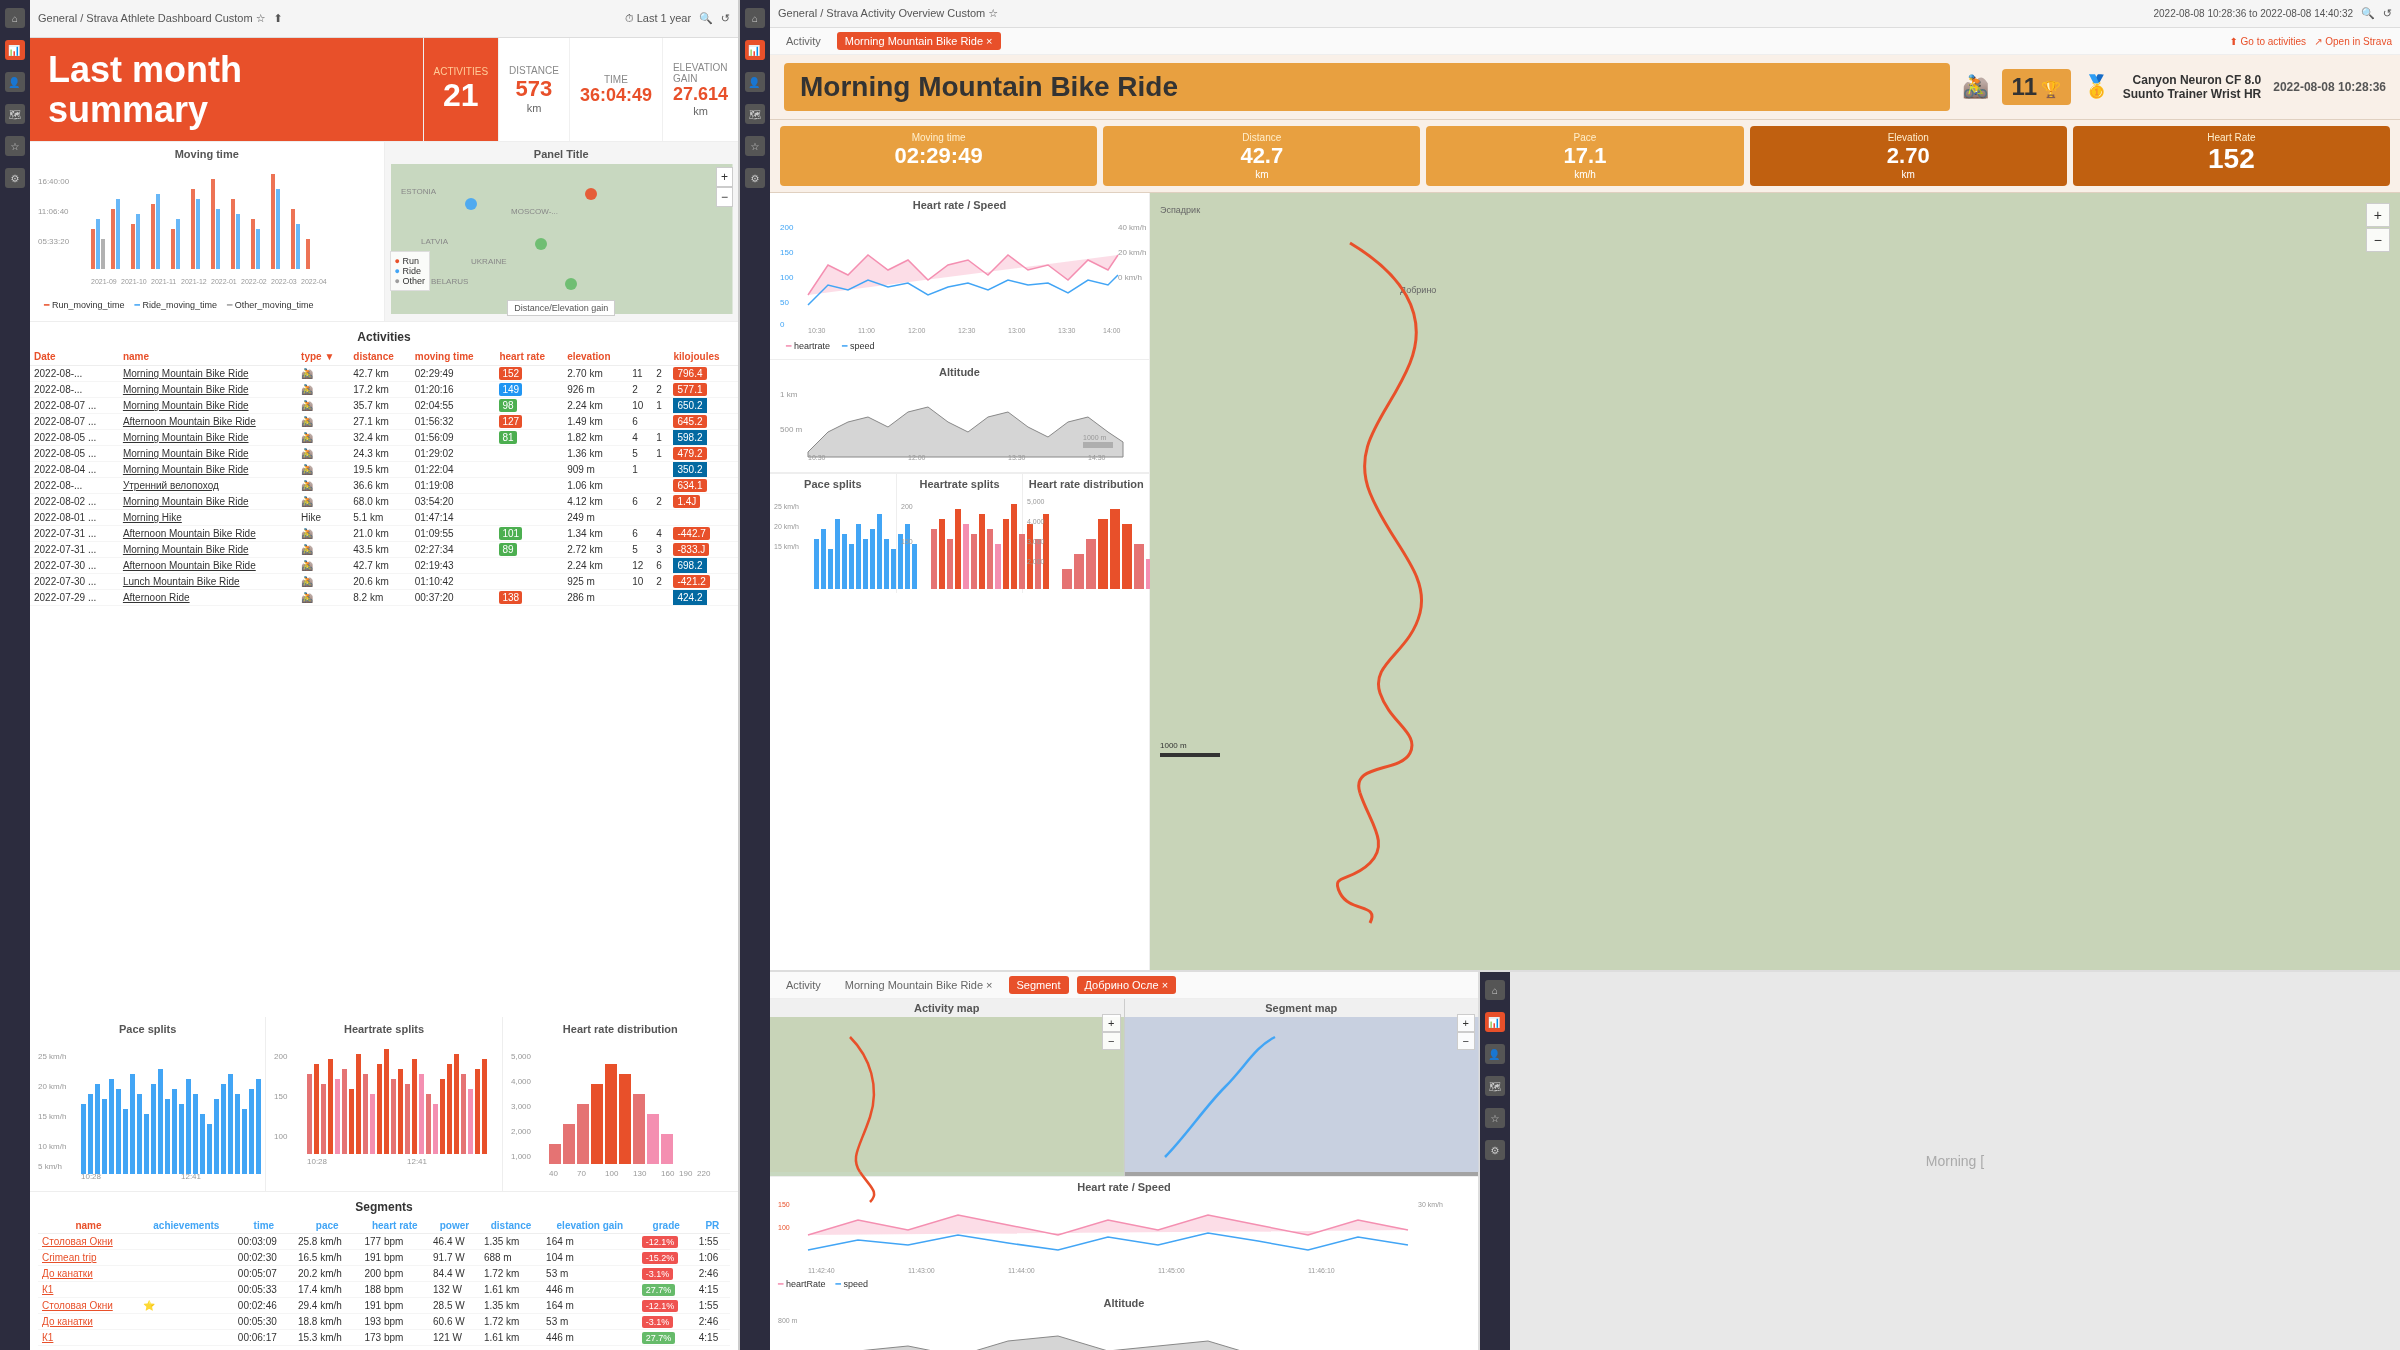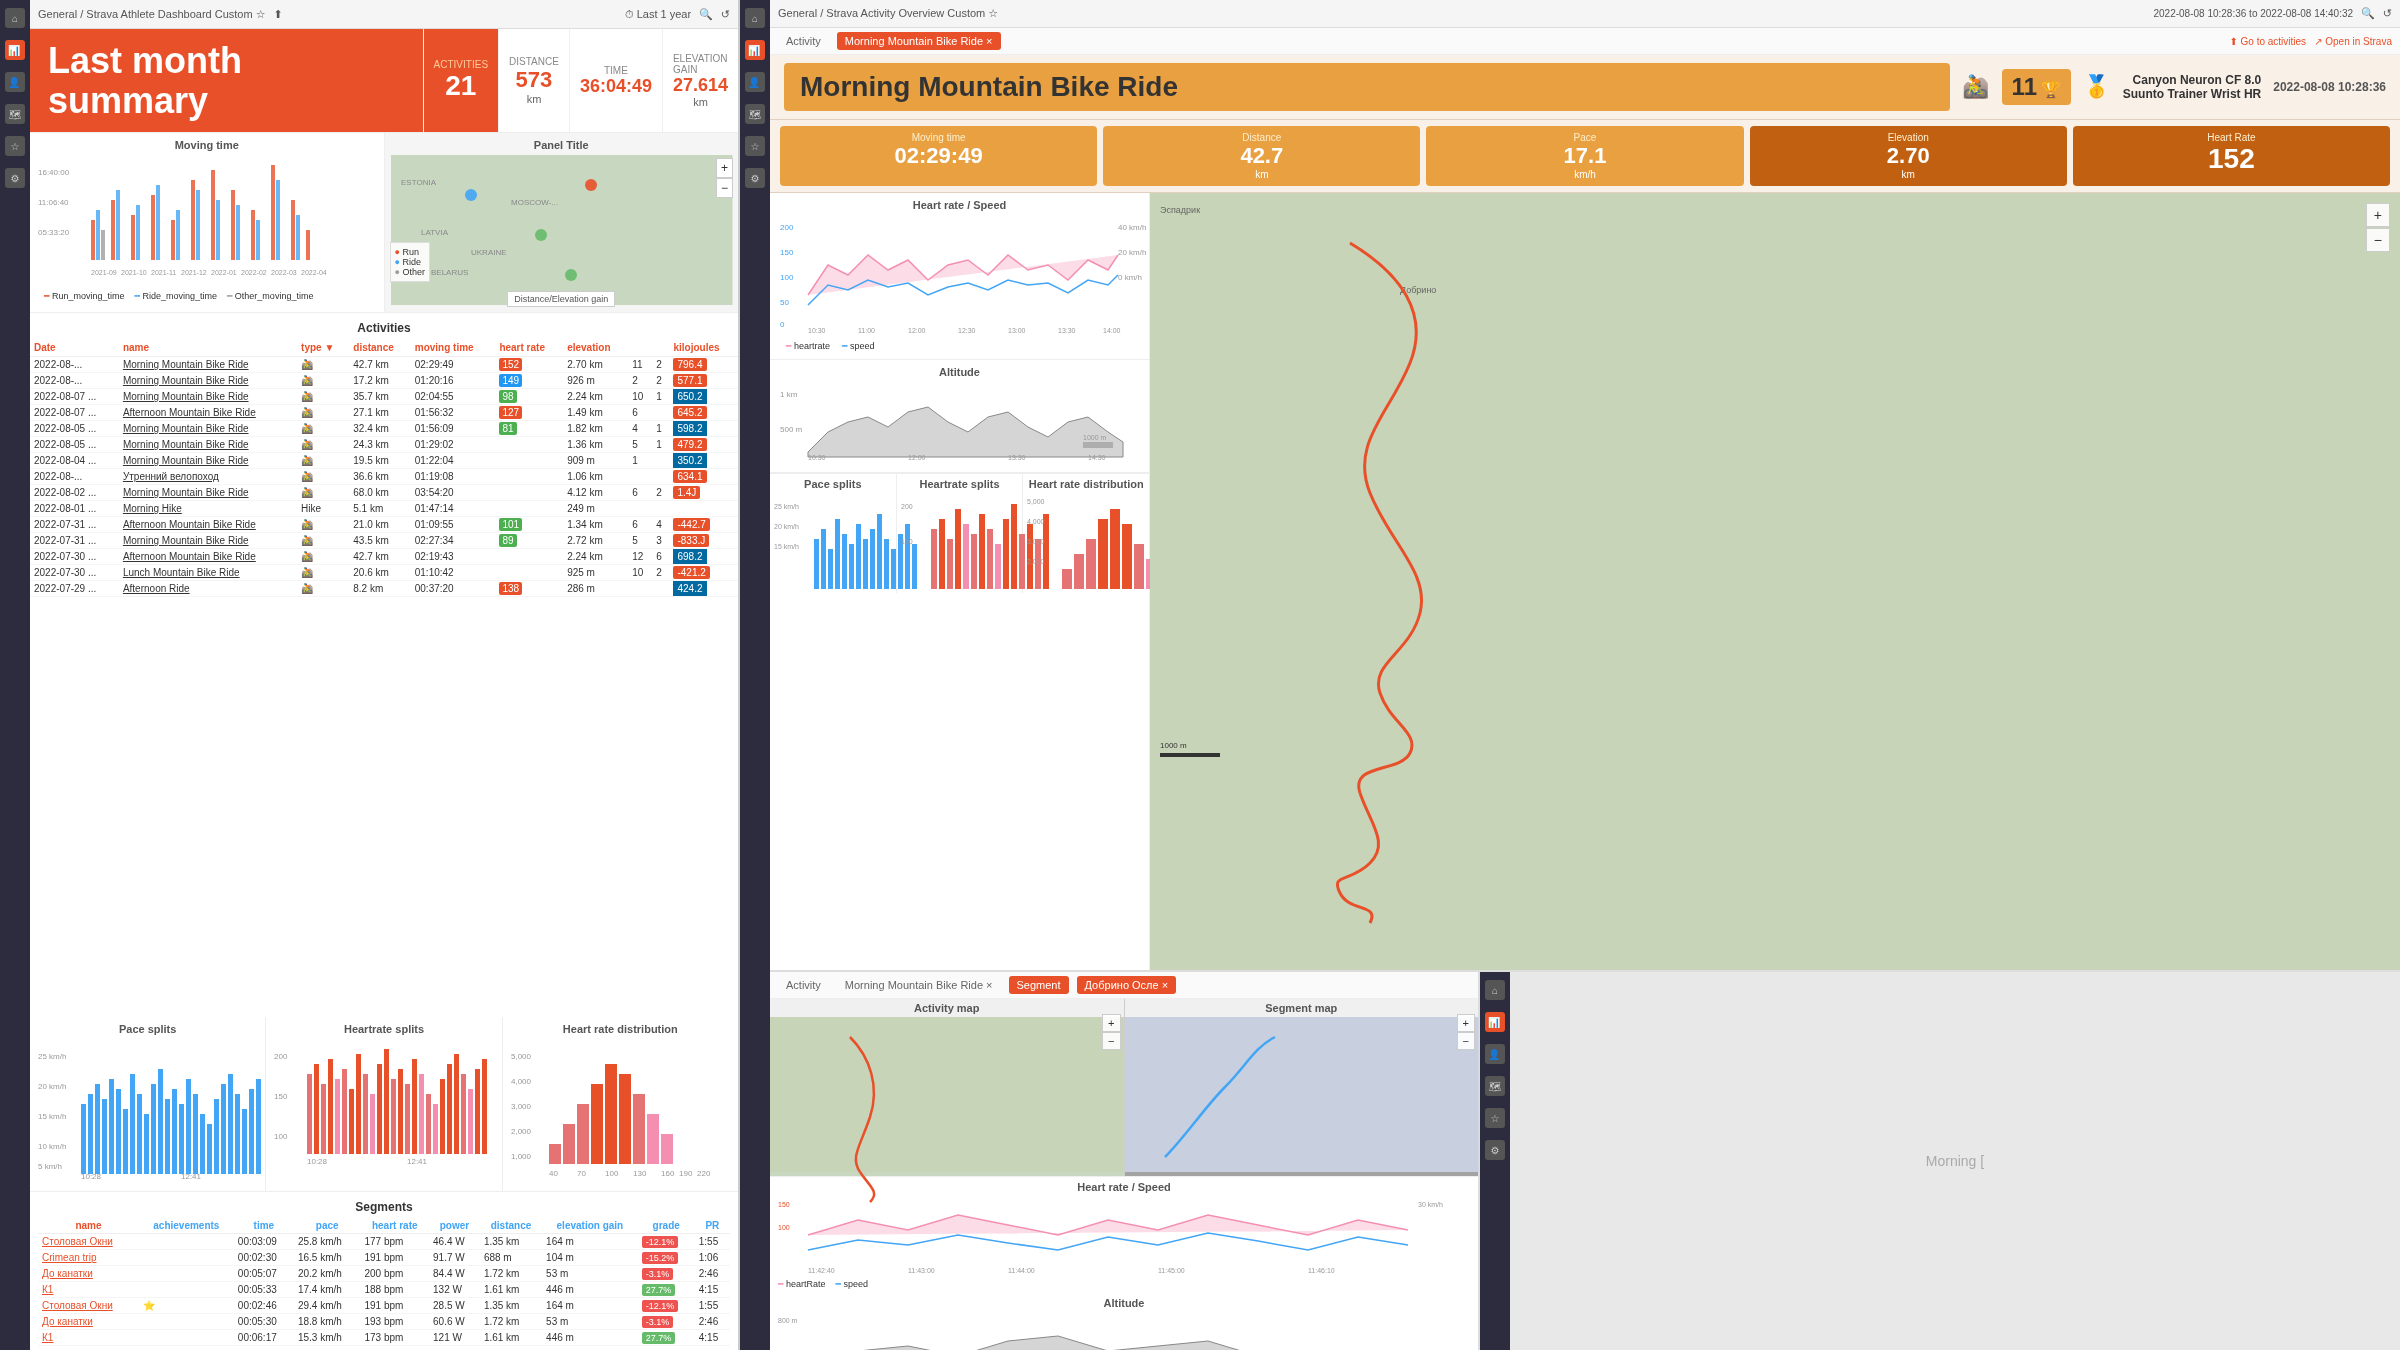--- a/index.html
+++ b/index.html
@@ -4,21 +4,21 @@
   <style>
     * { box-sizing: border-box; margin: 0; padding: 0; }
     body { font-family: Arial, sans-serif; background: #1a1a2e; color: #333; overflow: hidden; width: 2400px; height: 1350px; }
 
     .main-container { display: flex; width: 2400px; height: 1350px; }
 
     
     .left-panel { width: 710px; height: 1350px; background: #fff; display: flex; flex-direction: column; border-right: 2px solid #ccc; overflow: hidden; }
 
     
-    .left-topbar { height: 29px; background: #f5f5f5; border-bottom: 1px solid #ddd; display: flex; align-items: center; padding: 0 8px; font-size: 11px; color: #555; gap: 8px; }
+    .left-topbar { height: 38px; background: #f5f5f5; border-bottom: 1px solid #ddd; display: flex; align-items: center; padding: 0 8px; font-size: 11px; color: #555; gap: 8px; }
 
     
     .summary-header { display: flex; align-items: stretch; background: #fff; border-bottom: 1px solid #eee; }
     .summary-title-box { background: #e8502a; color: #fff; padding: 12px 18px; display: flex; align-items: center; min-width: 280px; }
     .summary-title { font-size: 36px; font-weight: 700; line-height: 1.1; }
     .summary-stats { display: flex; flex: 1; }
     .stat-box { flex: 1; display: flex; flex-direction: column; align-items: center; justify-content: center; padding: 8px 10px; border-left: 1px solid #f0f0f0; }
     .stat-label { font-size: 10px; color: #888; text-transform: uppercase; }
     .stat-value { font-size: 22px; font-weight: 700; color: #333; }
     .stat-value.orange { color: #e8502a; }
@@ -128,21 +128,21 @@
         <span>↺</span>
       </div>
 
       <div class="summary-header">
         <div class="summary-title-box">
           <span class="summary-title">Last month summary</span>
         </div>
         <div class="summary-stats">
           <div class="stat-box stat-box-orange">
             <span class="stat-label">Activities</span>
-            <span class="stat-value" style="color:#fff;font-size:28px;">21</span>
+            <span class="stat-value" style="color:#fff;font-size:32px;">21</span>
           </div>
           <div class="stat-box">
             <span class="stat-label">Distance</span>
             <span class="stat-value orange">573</span>
             <span class="stat-unit">km</span>
           </div>
           <div class="stat-box">
             <span class="stat-label">Time</span>
             <span class="stat-value orange" style="font-size:18px;">36:04:49</span>
           </div>

